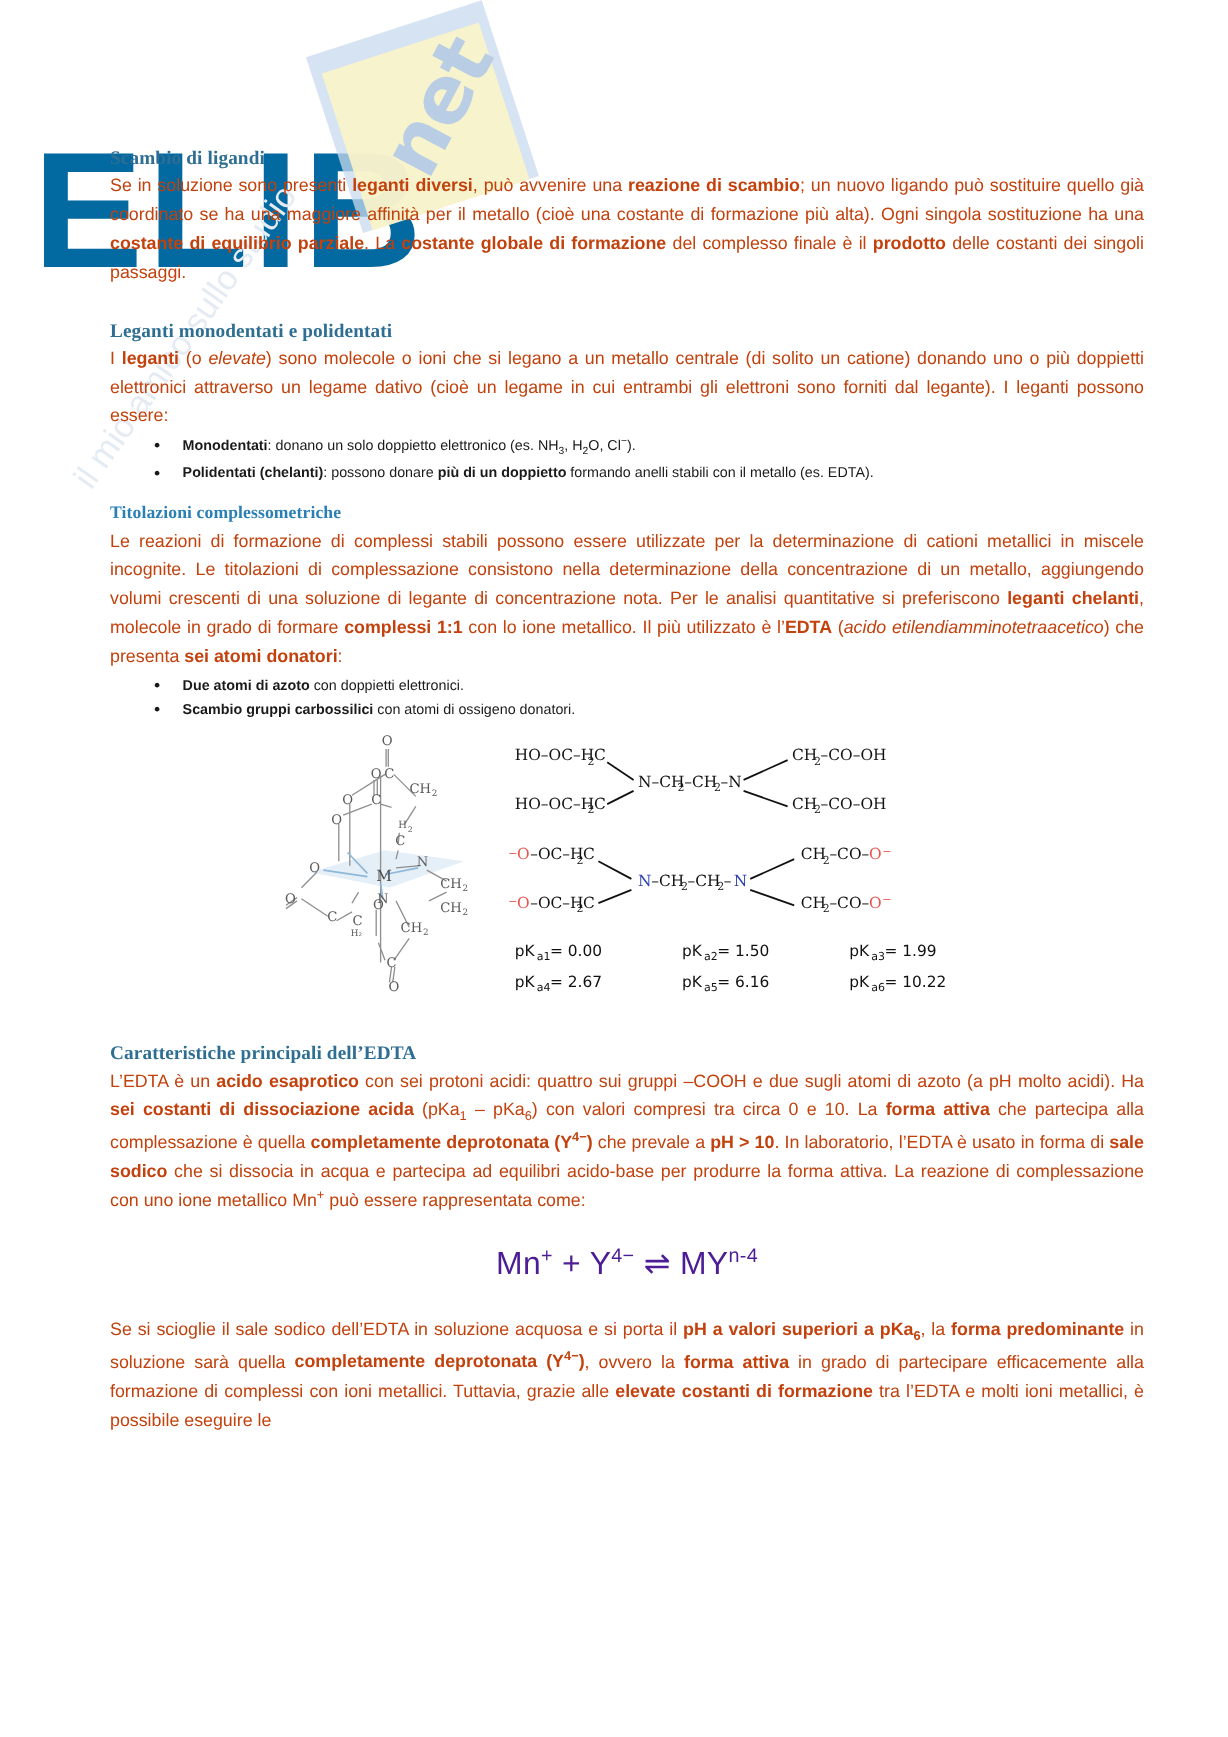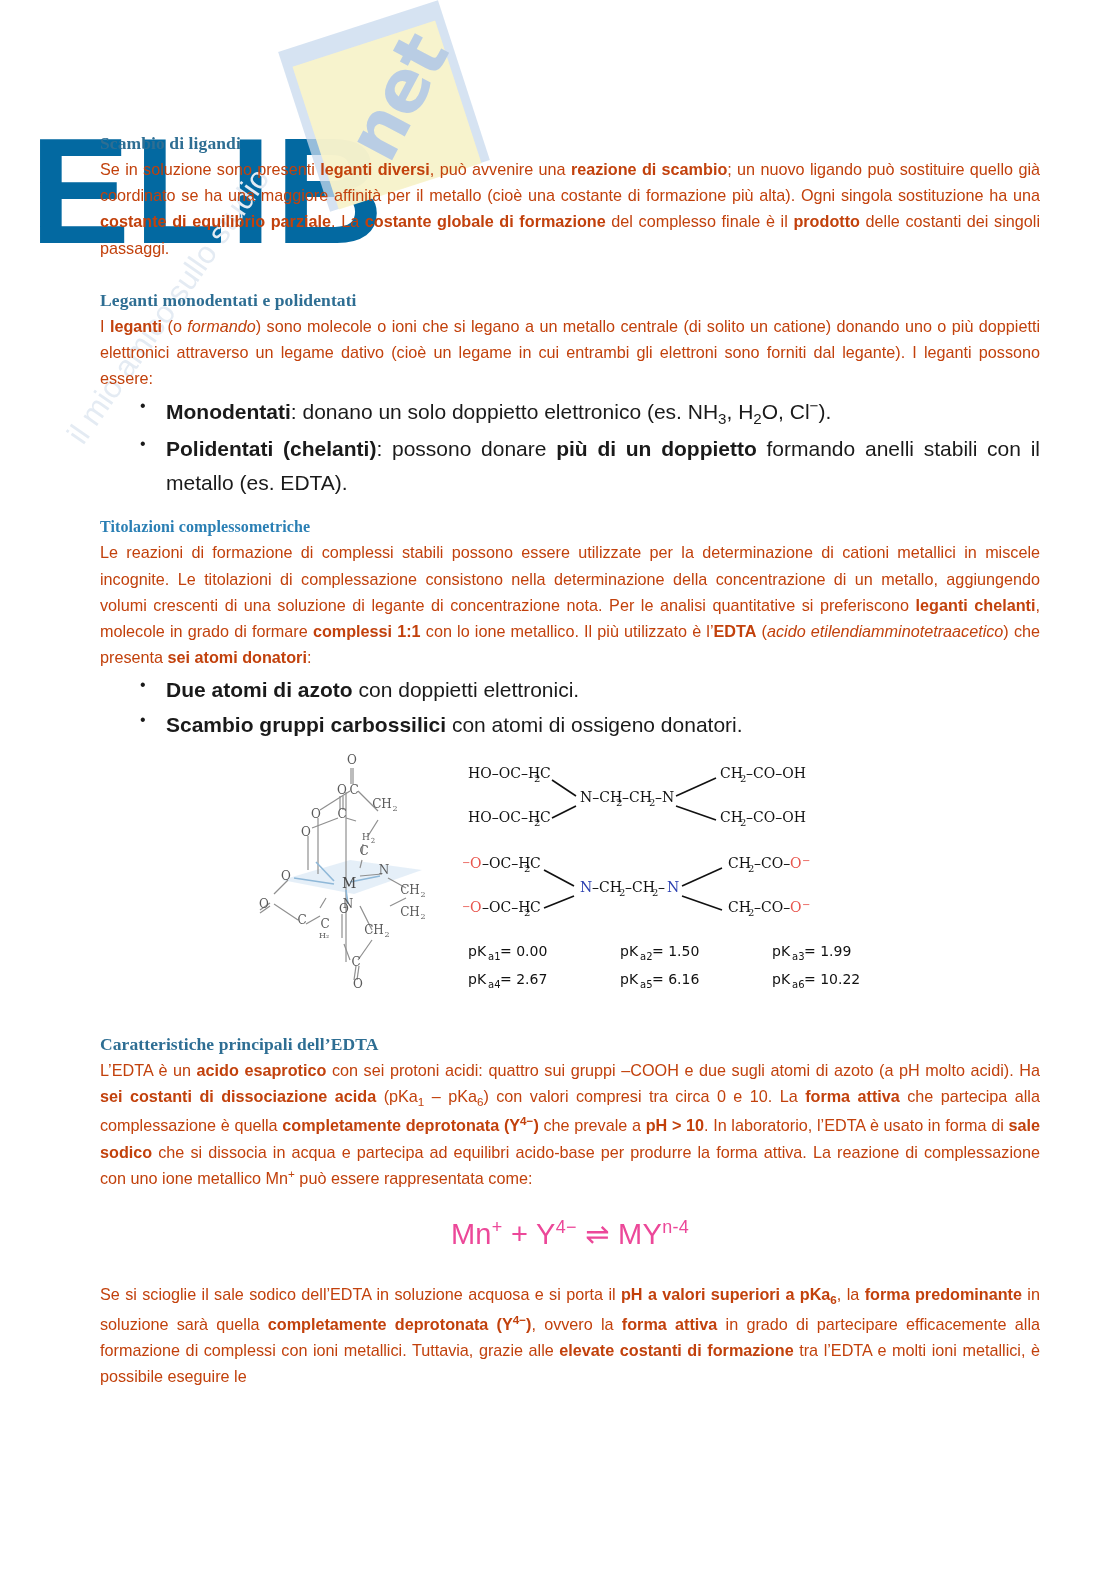--- a/index.html
+++ b/index.html
@@ -102,21 +102,21 @@
     text-align: justify;
     text-justify: inter-word;
   }
 
   ul.bullets {
     margin: 0 0 2px 0;
     padding-left: 66px;
     list-style: none;
   }
   ul.bullets li {
-    font-size: 21px;
+    font-size: 13px;
     line-height: 1.62;
     color: #1a1a1a;
     position: relative;
     text-align: justify;
     padding-left: 0;
     margin-bottom: 1px;
   }
   ul.bullets li::before {
     content: "•";
     position: absolute;
@@ -137,21 +137,21 @@
     margin: 6px 0 4px 0;
     height: 255px;
   }
   .fig-left  { position: absolute; left: 150px;  top: 0; }
   .fig-right { position: absolute; left: 360px; top: 8px; }
 
   
   .equation {
     text-align: center;
     font-size: 29px;
-    color: #ec4899;
+    color: #4c1d95;
     margin: 26px 0 30px 0;
     font-family: "Liberation Sans", sans-serif;
     letter-spacing: .3px;
   }
   .equation sup { font-size: 0.62em; }
 
   sub { font-size: .72em; }
   sup { font-size: .72em; }
 </style>
 </head>
@@ -166,21 +166,21 @@
 </div>
 
 <div id="content">
 
   <h3 class="sub">Scambio di ligandi</h3>
   <p class="body">Se in soluzione sono presenti <b>leganti diversi</b>, può avvenire una <b>reazione di scambio</b>; un nuovo ligando può sostituire quello già coordinato se ha una maggiore affinità per il metallo (cioè una costante di formazione più alta). Ogni singola sostituzione ha una <b>costante di equilibrio parziale</b>. La <b>costante globale di formazione</b> del complesso finale è il <b>prodotto</b> delle costanti dei singoli passaggi.</p>
 
   <div class="gap-sm"></div>
 
   <h3 class="sub">Leganti monodentati e polidentati</h3>
-  <p class="body">I <b>leganti</b> (o <i>formando</i>) sono molecole o ioni che si legano a un metallo centrale (di solito un catione) donando uno o più doppietti elettronici attraverso un legame dativo (cioè un legame in cui entrambi gli elettroni sono forniti dal legante). I leganti possono essere:</p>
+  <p class="body">I <b>leganti</b> (o <i>elevate</i>) sono molecole o ioni che si legano a un metallo centrale (di solito un catione) donando uno o più doppietti elettronici attraverso un legame dativo (cioè un legame in cui entrambi gli elettroni sono forniti dal legante). I leganti possono essere:</p>
   <ul class="bullets">
     <li><b>Monodentati</b>: donano un solo doppietto elettronico (es. NH<sub>3</sub>, H<sub>2</sub>O, Cl<sup>−</sup>).</li>
     <li><b>Polidentati (chelanti)</b>: possono donare <b>più di un doppietto</b> formando anelli stabili con il metallo (es. EDTA).</li>
   </ul>
 
   <div class="gap-md"></div>
 
   <h2 class="main">Titolazioni complessometriche</h2>
   <p class="body">Le reazioni di formazione di complessi stabili possono essere utilizzate per la determinazione di cationi metallici in miscele incognite. Le titolazioni di complessazione consistono nella determinazione della concentrazione di un metallo, aggiungendo volumi crescenti di una soluzione di legante di concentrazione nota. Per le analisi quantitative si preferiscono <b>leganti chelanti</b>, molecole in grado di formare <b>complessi 1:1</b> con lo ione metallico. Il più utilizzato è l’<b>EDTA</b> (<i>acido etilendiamminotetraacetico</i>) che presenta <b>sei atomi donatori</b>:</p>
   <ul class="bullets">

